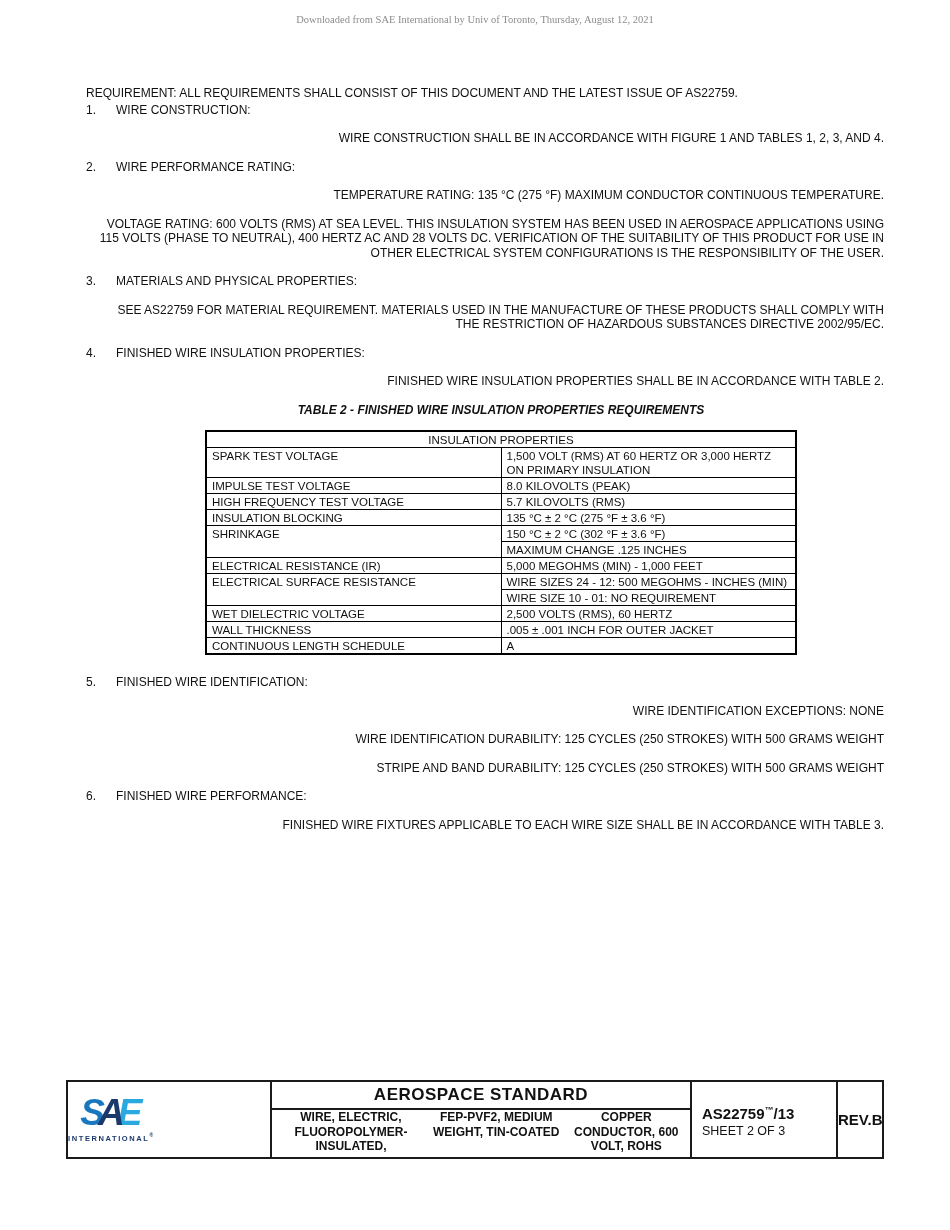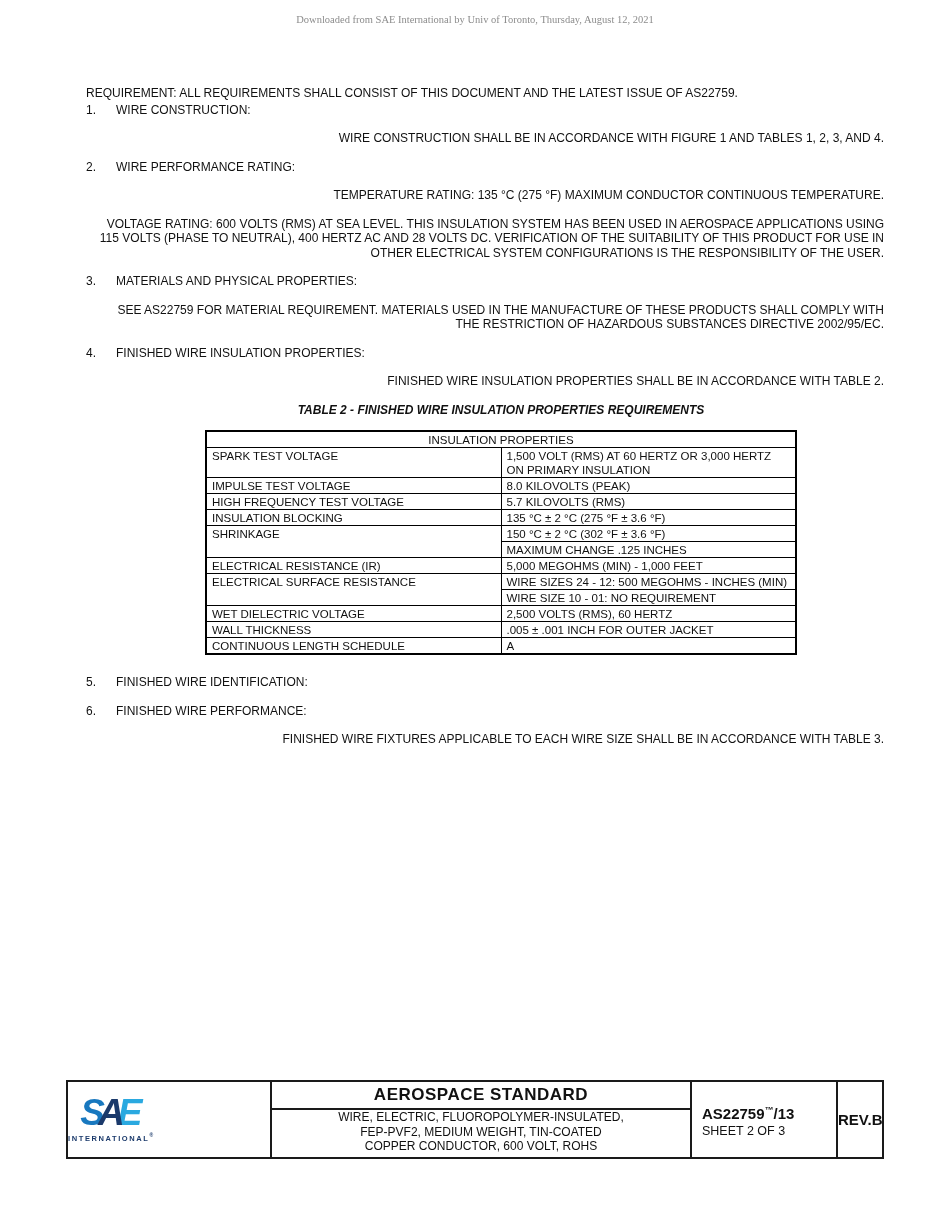--- a/index.html
+++ b/index.html
@@ -91,23 +91,23 @@
   }
   .f-title {
     height:26px; line-height:26px;
     border-bottom:2px solid #1a1a1a;
     text-align:center;
     font-size:17px; font-weight:bold;
     letter-spacing:0.5px;
   }
   .f-subtitle {
     flex:1;
-    display:flex; flex-direction:column; 
-    text-align:center;
-    font-size:12px; line-height:14.5px;
+    display:flex; flex-direction:row; 
+    text-align:center;
+    font-size:12px; line-height:14.5px;font-weight:bold;
   }
   .f-doc-cell {
     flex:0 0 144px;
     display:flex; flex-direction:column; justify-content:center;
     padding-left:10px; box-sizing:border-box;
   }
   .f-doc-num { font-size:15px; font-weight:bold; line-height:18px; }
   .f-doc-num sup { font-size:9px; }
   .f-sheet { font-size:12.5px; line-height:16px; }
   .f-rev-cell {
@@ -214,20 +214,25 @@
           <td class="t2-label">CONTINUOUS LENGTH SCHEDULE</td>
           <td>A</td>
         </tr>
       </tbody>
     </table>
 
     <div class="sec-head">
       <span class="sec-num">5.</span>
       <span>FINISHED WIRE IDENTIFICATION:</span>
     </div>
+    <div class="sec-body">
+      <p class="para">WIRE IDENTIFICATION EXCEPTIONS: NONE</p>
+      <p class="para">WIRE IDENTIFICATION DURABILITY: 125 CYCLES (250 STROKES) WITH 500 GRAMS WEIGHT</p>
+      <p class="para">STRIPE AND BAND DURABILITY:  125 CYCLES (250 STROKES) WITH 500 GRAMS WEIGHT</p>
+    </div>
 
     <div class="sec-head">
       <span class="sec-num">6.</span>
       <span>FINISHED WIRE PERFORMANCE:</span>
     </div>
     <div class="sec-body">
       <p class="para">FINISHED WIRE FIXTURES APPLICABLE TO EACH WIRE SIZE SHALL BE IN ACCORDANCE WITH TABLE 3.</p>
     </div>
 
   </div>

